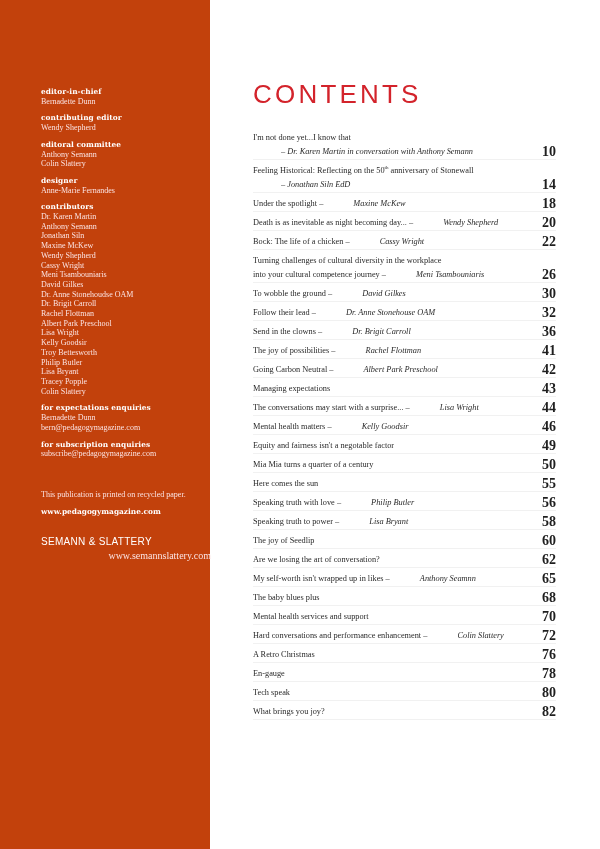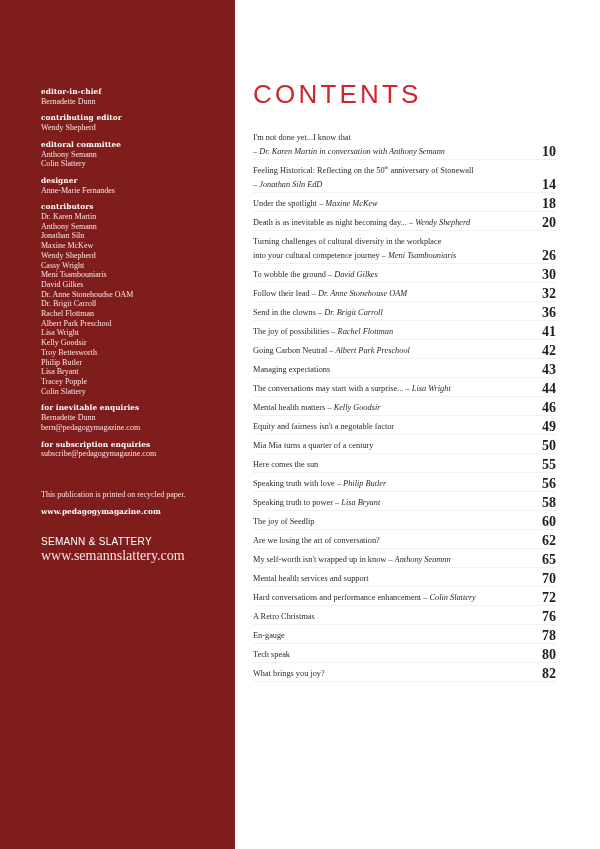--- a/index.html
+++ b/index.html
@@ -1,55 +1,55 @@
 <!DOCTYPE html>
 <html><head>
   <meta charset="utf-8">
   <style>
     * { margin: 0; padding: 0; box-sizing: border-box; }
     html, body { width: 600px; height: 849px; overflow: hidden; background: #ffffff; }
     body { position: relative; font-family: "Liberation Sans", sans-serif; }
 
     .sidebar {
-      position: absolute; left: 0; top: 0; width: 235px; height: 849px;
-      background: #7f1d1d;
+      position: absolute; left: 0; top: 0; width: 210px; height: 849px;
+      background: #c2410c;
       color: #fbeaea;
       font-family: "Liberation Serif", serif;
     }
     .sidebar-inner { position: absolute; left: 41px; top: 87px; width: 170px; }
     .credit-block { margin-bottom: 7px; }
     .credit-label {
       font-family: "DejaVu Serif", serif; font-weight: bold;
       font-size: 7.4px; line-height: 9.7px; color: #ffffff; letter-spacing: 0.05px;
     }
     .credit-value { font-size: 8px; line-height: 9.7px; color: #fbe3e3; }
     .note { font-size: 8px; line-height: 11px; color: #fbe3e3; margin-top: 30px; margin-bottom: 7px; }
     .website { font-family: "DejaVu Serif", serif; font-weight: bold; font-size: 7.4px; line-height: 9.7px; color: #ffffff; }
     .publisher {
       margin-top: 19px;
       font-family: "Liberation Sans", sans-serif; font-size: 10px; letter-spacing: 0.3px;
       color: #ffffff;
     }
-    .publisher-url { font-size: 14px; line-height: 11px; color: #fbe3e3; margin-top: 3px; }
+    .publisher-url { font-size: 10px; line-height: 11px; color: #fbe3e3; margin-top: 3px; text-align: right; }
 
     .main { position: absolute; left: 253px; top: 0; width: 303px; }
     .title {
       position: absolute; top: 79px; left: 0;
       font-family: "Liberation Sans", sans-serif; font-size: 26px; letter-spacing: 3.2px;
       color: #d3232b; font-weight: normal;
     }
     .toc { position: absolute; top: 127px; left: 0; width: 303px; }
     .toc-entry {
       position: relative; display: flex; align-items: flex-end; justify-content: space-between;
       font-family: Liberation Serif, serif; font-size: 8.3px; line-height: 14px; color: #2a2a2a;
       padding: 4px 0 0 0; border-bottom: 0.5px solid #f1f1f1;
     }
     .toc-text { flex: 1; padding-right: 8px; }
     .toc-title { display: block; }
-    .author { font-style: italic; }
+    .author { font-style: italic; margin-left: 28px; }
     .toc-page { font-weight: bold; width: 16px; text-align: right; font-size: 14px; color: #1f1f1f; }
     sup { font-size: 5px; vertical-align: super; line-height: 0; }
   </style>
 </head>
 <body>
 
 <aside class="sidebar">
   <div class="sidebar-inner">
 
     <div class="credit-block">
@@ -90,21 +90,21 @@
       <div class="credit-value">Lisa Wright</div>
       <div class="credit-value">Kelly Goodsir</div>
       <div class="credit-value">Troy Bettesworth</div>
       <div class="credit-value">Philip Butler</div>
       <div class="credit-value">Lisa Bryant</div>
       <div class="credit-value">Tracey Popple</div>
       <div class="credit-value">Colin Slattery</div>
     </div>
 
     <div class="credit-block">
-      <div class="credit-label">for inevitable enquiries</div>
+      <div class="credit-label">for expectations enquiries</div>
       <div class="credit-value">Bernadette Dunn</div>
       <div class="credit-value">bern@pedagogymagazine.com</div>
     </div>
 
     <div class="credit-block">
       <div class="credit-label">for subscription enquiries</div>
       <div class="credit-value">subscribe@pedagogymagazine.com</div>
     </div>
 
     <div class="note">This publication is printed on recycled paper.</div>
@@ -139,20 +139,24 @@
     <div class="toc-entry">
       <div class="toc-text"><span>Under the spotlight – </span><span class="author">Maxine McKew</span></div>
       <span class="toc-page">18</span>
     </div>
 
     <div class="toc-entry">
       <div class="toc-text"><span>Death is as inevitable as night becoming day... – </span><span class="author">Wendy Shepherd</span></div>
       <span class="toc-page">20</span>
     </div>
 
+    <div class="toc-entry">
+      <div class="toc-text"><span>Bock: The life of a chicken – </span><span class="author">Cassy Wright</span></div>
+      <span class="toc-page">22</span>
+    </div>
 
     <div class="toc-entry">
       <div class="toc-text">
         <span class="toc-title">Turning challenges of cultural diversity in the workplace</span>
         <span>into your cultural competence journey – </span><span class="author">Meni Tsambouniaris</span>
       </div>
       <span class="toc-page">26</span>
     </div>
 
     <div class="toc-entry">
@@ -224,24 +228,28 @@
       <div class="toc-text"><span>The joy of Seedlip</span><span class="author"></span></div>
       <span class="toc-page">60</span>
     </div>
 
     <div class="toc-entry">
       <div class="toc-text"><span>Are we losing the art of conversation?</span><span class="author"></span></div>
       <span class="toc-page">62</span>
     </div>
 
     <div class="toc-entry">
-      <div class="toc-text"><span>My self-worth isn't wrapped up in know – </span><span class="author">Anthony Seamnn</span></div>
+      <div class="toc-text"><span>My self-worth isn't wrapped up in likes – </span><span class="author">Anthony Seamnn</span></div>
       <span class="toc-page">65</span>
     </div>
 
+    <div class="toc-entry">
+      <div class="toc-text"><span>The baby blues plus</span><span class="author"></span></div>
+      <span class="toc-page">68</span>
+    </div>
 
     <div class="toc-entry">
       <div class="toc-text"><span>Mental health services and support</span><span class="author"></span></div>
       <span class="toc-page">70</span>
     </div>
 
     <div class="toc-entry">
       <div class="toc-text"><span>Hard conversations and performance enhancement – </span><span class="author">Colin Slattery</span></div>
       <span class="toc-page">72</span>
     </div>

